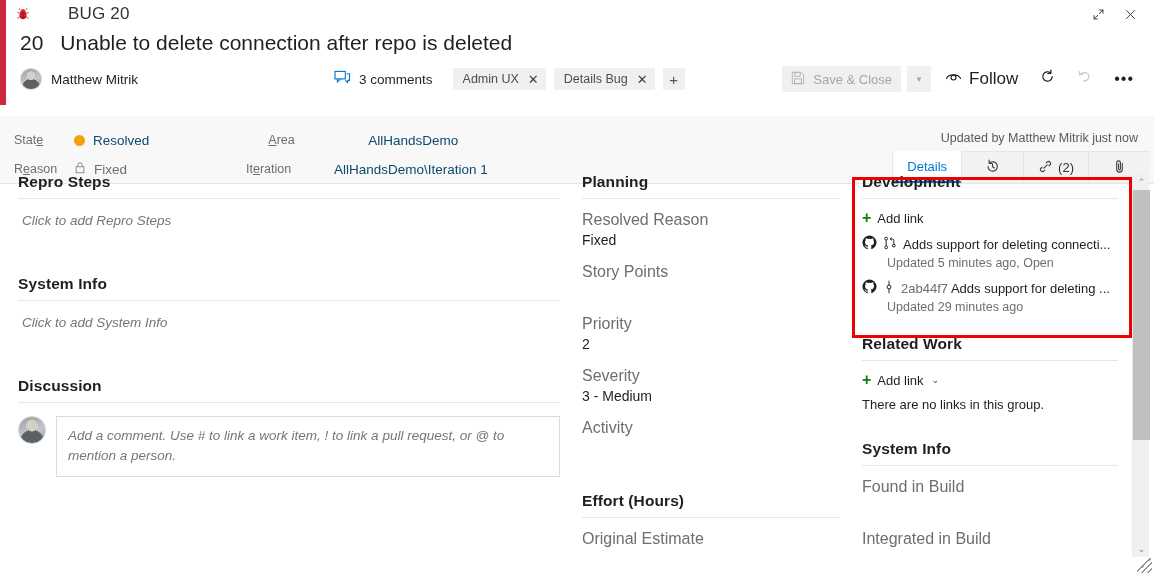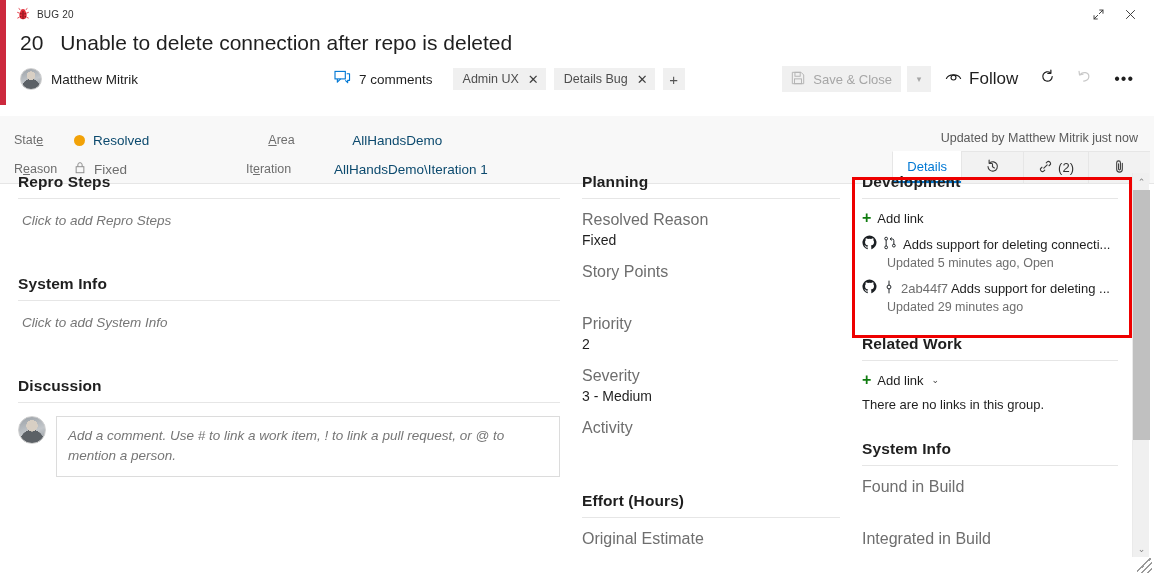--- a/index.html
+++ b/index.html
@@ -18,21 +18,21 @@
     background: #cc293d;
   }
 
   
   .titlebar {
     position: absolute; left: 6px; top: 0; right: 0; height: 28px;
     display: flex; align-items: center;
   }
   .titlebar-left { display:flex; align-items:center; gap:7px; padding-left:10px; }
   .bug-glyph { width:14px; height:14px; display:block; }
-  .titlebar-text { font-size: 10px; color:#333; letter-spacing:.2px; }
+  .titlebar-text { font-size: 17px; color:#333; letter-spacing:.2px;margin-left:31px; }
   .titlebar-right { margin-left:auto; display:flex; align-items:center; gap:4px; padding-right:10px; }
   .win-btn {
     width:28px; height:26px; display:flex; align-items:center; justify-content:center;
     cursor:pointer; color:#3c3c3c;
   }
 
   
   .wi-header { position:absolute; left:6px; top:28px; right:0; height:77px; background:#fff; }
   .wi-title-row { display:flex; align-items:baseline; padding:3px 0 0 14px; }
   .wi-id { font-size:21px; color:#1f1f1f; font-weight:400; }
@@ -249,21 +249,21 @@
       </div>
 
       <div class="comments-btn">
         <span>
           <svg viewBox="0 0 18 16" width="17" height="15">
             <rect x="1" y="1.5" width="11" height="8" fill="none" stroke="#0078d4" stroke-width="1.2"></rect>
             <path d="M3.5 9.5 L3.5 13 L7 9.5" fill="none" stroke="#0078d4" stroke-width="1.2" stroke-linejoin="round"></path>
             <path d="M13.5 4 L16.5 4 L16.5 11 L14.5 11 L14.5 13.5 L12 11" fill="none" stroke="#0078d4" stroke-width="1.2" stroke-linejoin="round"></path>
           </svg>
         </span>
-        <span class="comments-text">7 comments</span>
+        <span class="comments-text">3 comments</span>
       </div>
 
       <div class="tags">
         <div class="tag">
           <span>Admin UX</span>
           <span class="tag-x">✕</span>
         </div>
         <div class="tag">
           <span>Details Bug</span>
           <span class="tag-x">✕</span>
@@ -319,21 +319,21 @@
 
   <div class="field-strip">
     <div class="field-grid">
       <div class="field-row">
         <span class="fl">Stat<u>e</u></span>
         <span class="fv">
           <span class="state-dot"></span>
           <span>Resolved</span>
         </span>
         <span class="fl col2"><u>A</u>rea</span>
-        <span class="fv" style="margin-left:24px;text-align:center;">AllHandsDemo</span>
+        <span class="fv" style="margin-left:40px;text-align:center;">AllHandsDemo</span>
       </div>
       <div class="field-row">
         <span class="fl">R<u>e</u>ason</span>
         <span class="fv muted">
           <span>
             <svg viewBox="0 0 14 16" width="12" height="14">
               <rect x="2.5" y="6.5" width="9" height="7" fill="none" stroke="#8a8a8a" stroke-width="1.1"></rect>
               <path d="M4.5 6.5 V4.3 A2.5 2.5 0 0 1 9.5 4.3 V6.5" fill="none" stroke="#8a8a8a" stroke-width="1.1"></path>
             </svg>
           </span>

